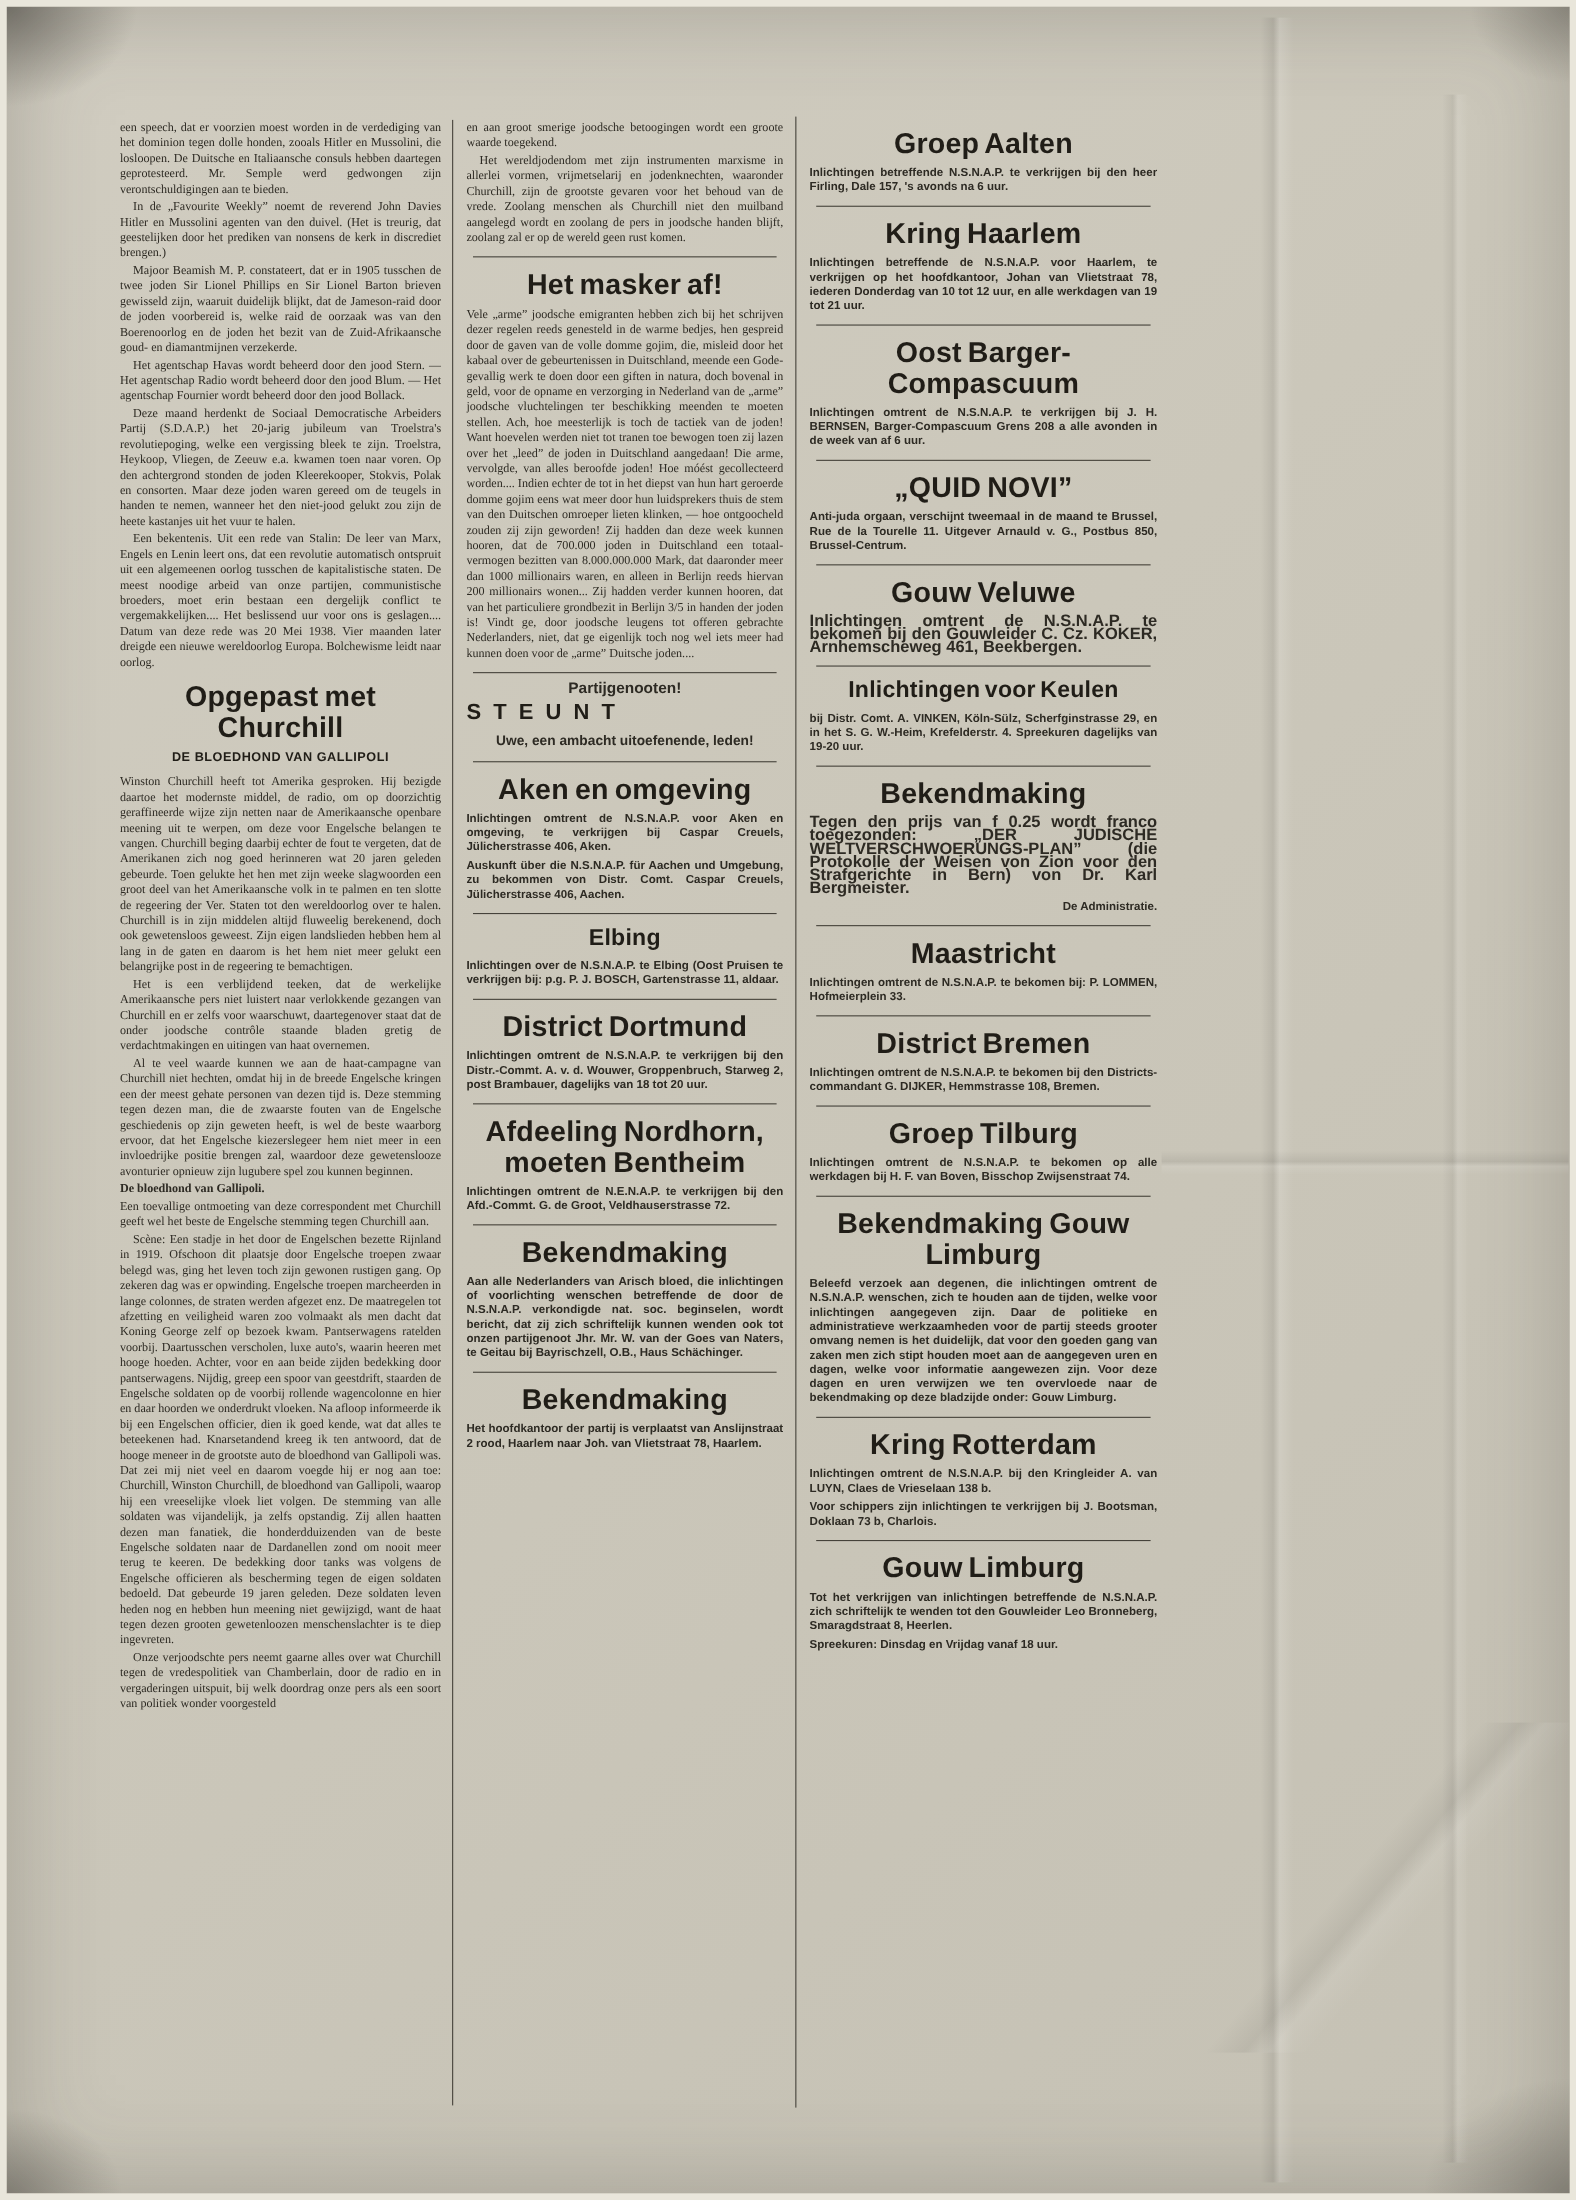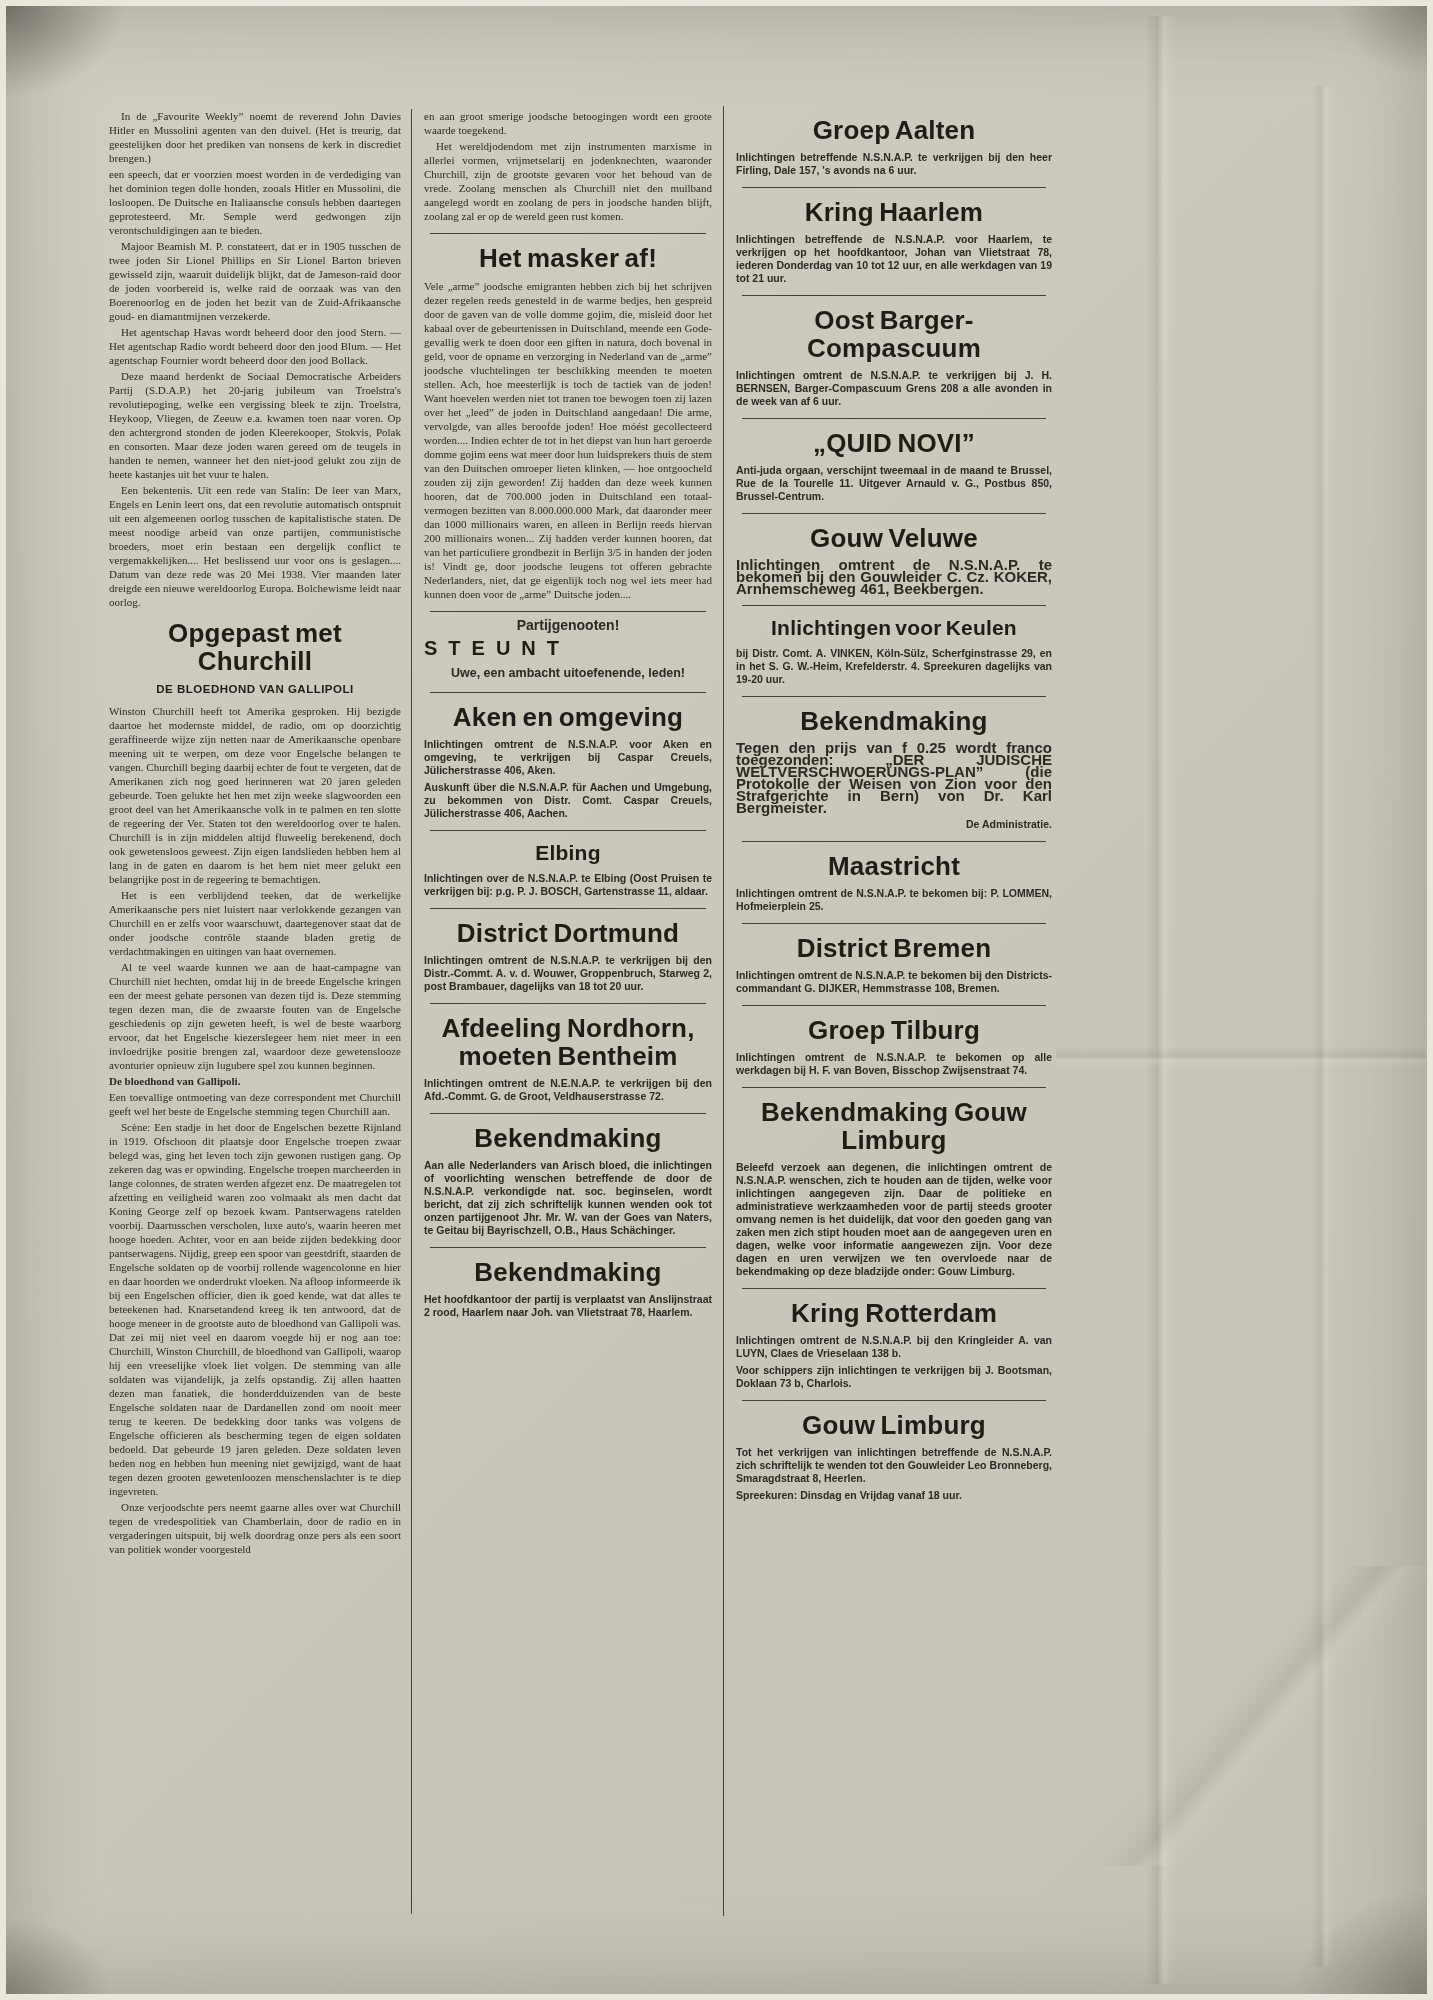--- a/index.html
+++ b/index.html
@@ -61,22 +61,22 @@
 </head>
 <body>
 
 <div class="scan">
   <div class="crease crease-v1"></div>
   <div class="crease crease-v2"></div>
   <div class="crease crease-h1"></div>
   <div class="crease crease-d1"></div>
 
   <div class="col col1" id="col1">
+      <div class="p p0">een speech, dat er voorzien moest worden in de verdediging van het dominion tegen dolle honden, zooals Hitler en Mussolini, die losloopen. De Duitsche en Italiaansche consuls hebben daartegen geprotesteerd. Mr. Semple werd gedwongen zijn verontschuldigingen aan te bieden.</div>
       <div class="p">In de „Favourite Weekly” noemt de reverend John Davies Hitler en Mussolini agenten van den duivel. (Het is treurig, dat geestelijken door het prediken van nonsens de kerk in discrediet brengen.)</div>
-      <div class="p p0">een speech, dat er voorzien moest worden in de verdediging van het dominion tegen dolle honden, zooals Hitler en Mussolini, die losloopen. De Duitsche en Italiaansche consuls hebben daartegen geprotesteerd. Mr. Semple werd gedwongen zijn verontschuldigingen aan te bieden.</div>
       <div class="p">Majoor Beamish M. P. constateert, dat er in 1905 tusschen de twee joden Sir Lionel Phillips en Sir Lionel Barton brieven gewisseld zijn, waaruit duidelijk blijkt, dat de Jameson-raid door de joden voorbereid is, welke raid de oorzaak was van den Boerenoorlog en de joden het bezit van de Zuid-Afrikaansche goud- en diamantmijnen verzekerde.</div>
       <div class="p">Het agentschap Havas wordt beheerd door den jood Stern. — Het agentschap Radio wordt beheerd door den jood Blum. — Het agentschap Fournier wordt beheerd door den jood Bollack.</div>
       <div class="p">Deze maand herdenkt de Sociaal Democratische Arbeiders Partij (S.D.A.P.) het 20-jarig jubileum van Troelstra's revolutiepoging, welke een vergissing bleek te zijn. Troelstra, Heykoop, Vliegen, de Zeeuw e.a. kwamen toen naar voren. Op den achtergrond stonden de joden Kleerekooper, Stokvis, Polak en consorten. Maar deze joden waren gereed om de teugels in handen te nemen, wanneer het den niet-jood gelukt zou zijn de heete kastanjes uit het vuur te halen.</div>
       <div class="p">Een bekentenis. Uit een rede van Stalin: De leer van Marx, Engels en Lenin leert ons, dat een revolutie automatisch ontspruit uit een algemeenen oorlog tusschen de kapitalistische staten. De meest noodige arbeid van onze partijen, communistische broeders, moet erin bestaan een dergelijk conflict te vergemakkelijken.... Het beslissend uur voor ons is geslagen.... Datum van deze rede was 20 Mei 1938. Vier maanden later dreigde een nieuwe wereldoorlog Europa. Bolchewisme leidt naar oorlog.</div>
       <div class="h1">Opgepast met Churchill</div>
       <div class="h2">DE BLOEDHOND VAN GALLIPOLI</div>
       <div class="p p0">Winston Churchill heeft tot Amerika gesproken. Hij bezigde daartoe het modernste middel, de radio, om op doorzichtig geraffineerde wijze zijn netten naar de Amerikaansche openbare meening uit te werpen, om deze voor Engelsche belangen te vangen. Churchill beging daarbij echter de fout te vergeten, dat de Amerikanen zich nog goed herinneren wat 20 jaren geleden gebeurde. Toen gelukte het hen met zijn weeke slagwoorden een groot deel van het Amerikaansche volk in te palmen en ten slotte de regeering der Ver. Staten tot den wereldoorlog over te halen. Churchill is in zijn middelen altijd fluweelig berekenend, doch ook gewetensloos geweest. Zijn eigen landslieden hebben hem al lang in de gaten en daarom is het hem niet meer gelukt een belangrijke post in de regeering te bemachtigen.</div>
       <div class="p">Het is een verblijdend teeken, dat de werkelijke Amerikaansche pers niet luistert naar verlokkende gezangen van Churchill en er zelfs voor waarschuwt, daartegenover staat dat de onder joodsche contrôle staande bladen gretig de verdachtmakingen en uitingen van haat overnemen.</div>
       <div class="p">Al te veel waarde kunnen we aan de haat-campagne van Churchill niet hechten, omdat hij in de breede Engelsche kringen een der meest gehate personen van dezen tijd is. Deze stemming tegen dezen man, die de zwaarste fouten van de Engelsche geschiedenis op zijn geweten heeft, is wel de beste waarborg ervoor, dat het Engelsche kiezerslegeer hem niet meer in een invloedrijke positie brengen zal, waardoor deze gewetenslooze avonturier opnieuw zijn lugubere spel zou kunnen beginnen.</div>
       <div class="pcenter">De bloedhond van Gallipoli.</div>
@@ -133,21 +133,21 @@
       <div class="pb pbs">Inlichtingen omtrent de N.S.N.A.P. te bekomen bij den Gouwleider C. Cz. KOKER, Arnhemscheweg 461, Beekbergen.</div>
       <div class="hr"></div>
       <div class="h1 h1s">Inlichtingen voor Keulen</div>
       <div class="pb">bij Distr. Comt. A. VINKEN, Köln-Sülz, Scherfginstrasse 29, en in het S. G. W.-Heim, Krefelderstr. 4. Spreekuren dagelijks van 19-20 uur.</div>
       <div class="hr"></div>
       <div class="h1">Bekendmaking</div>
       <div class="pb pbs">Tegen den prijs van f 0.25 wordt franco toegezonden: „DER JUDISCHE WELTVERSCHWOERUNGS-PLAN” (die Protokolle der Weisen von Zion voor den Strafgerichte in Bern) von Dr. Karl Bergmeister.</div>
       <div class="pright">De Administratie.</div>
       <div class="hr"></div>
       <div class="h1">Maastricht</div>
-      <div class="pb">Inlichtingen omtrent de N.S.N.A.P. te bekomen bij: P. LOMMEN, Hofmeierplein 25.</div>
+      <div class="pb">Inlichtingen omtrent de N.S.N.A.P. te bekomen bij: P. LOMMEN, Hofmeierplein 33.</div>
       <div class="hr"></div>
       <div class="h1">District Bremen</div>
       <div class="pb">Inlichtingen omtrent de N.S.N.A.P. te bekomen bij den Districts-commandant G. DIJKER, Hemmstrasse 108, Bremen.</div>
       <div class="hr"></div>
       <div class="h1">Groep Tilburg</div>
       <div class="pb">Inlichtingen omtrent de N.S.N.A.P. te bekomen op alle werkdagen bij H. F. van Boven, Bisschop Zwijsenstraat 74.</div>
       <div class="hr"></div>
       <div class="h1">Bekendmaking Gouw Limburg</div>
       <div class="pb">Beleefd verzoek aan degenen, die inlichtingen omtrent de N.S.N.A.P. wenschen, zich te houden aan de tijden, welke voor inlichtingen aangegeven zijn. Daar de politieke en administratieve werkzaamheden voor de partij steeds grooter omvang nemen is het duidelijk, dat voor den goeden gang van zaken men zich stipt houden moet aan de aangegeven uren en dagen, welke voor informatie aangewezen zijn. Voor deze dagen en uren verwijzen we ten overvloede naar de bekendmaking op deze bladzijde onder: Gouw Limburg.</div>
       <div class="hr"></div>

